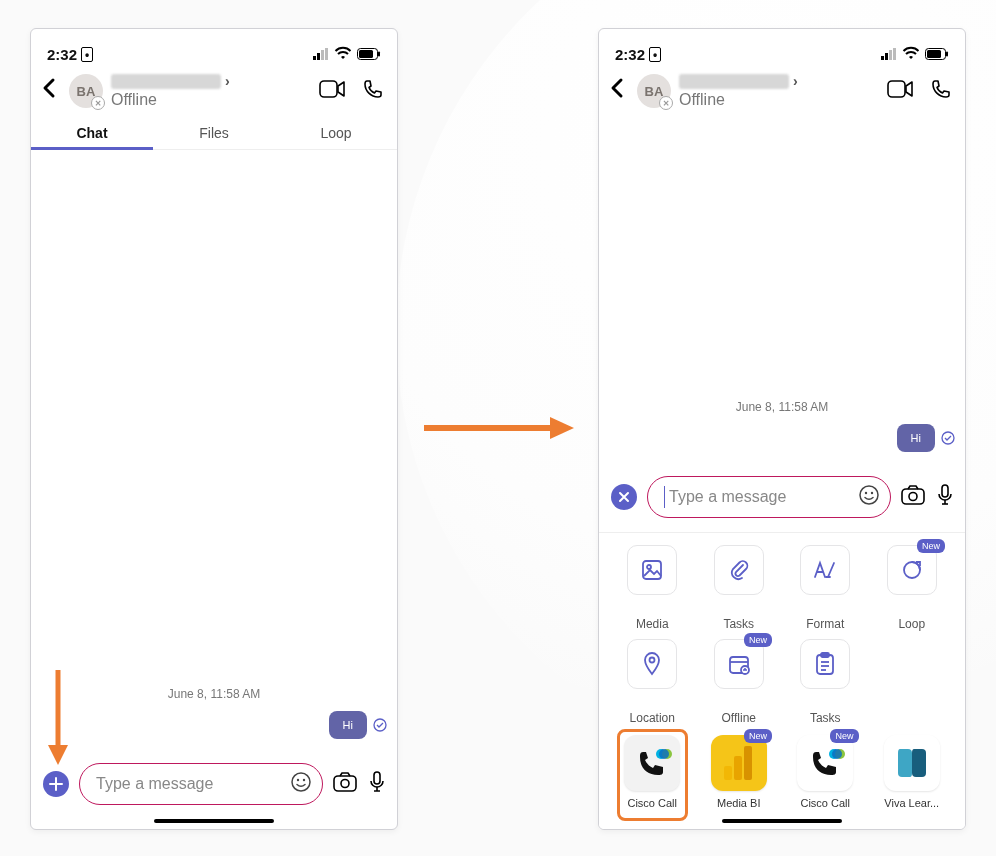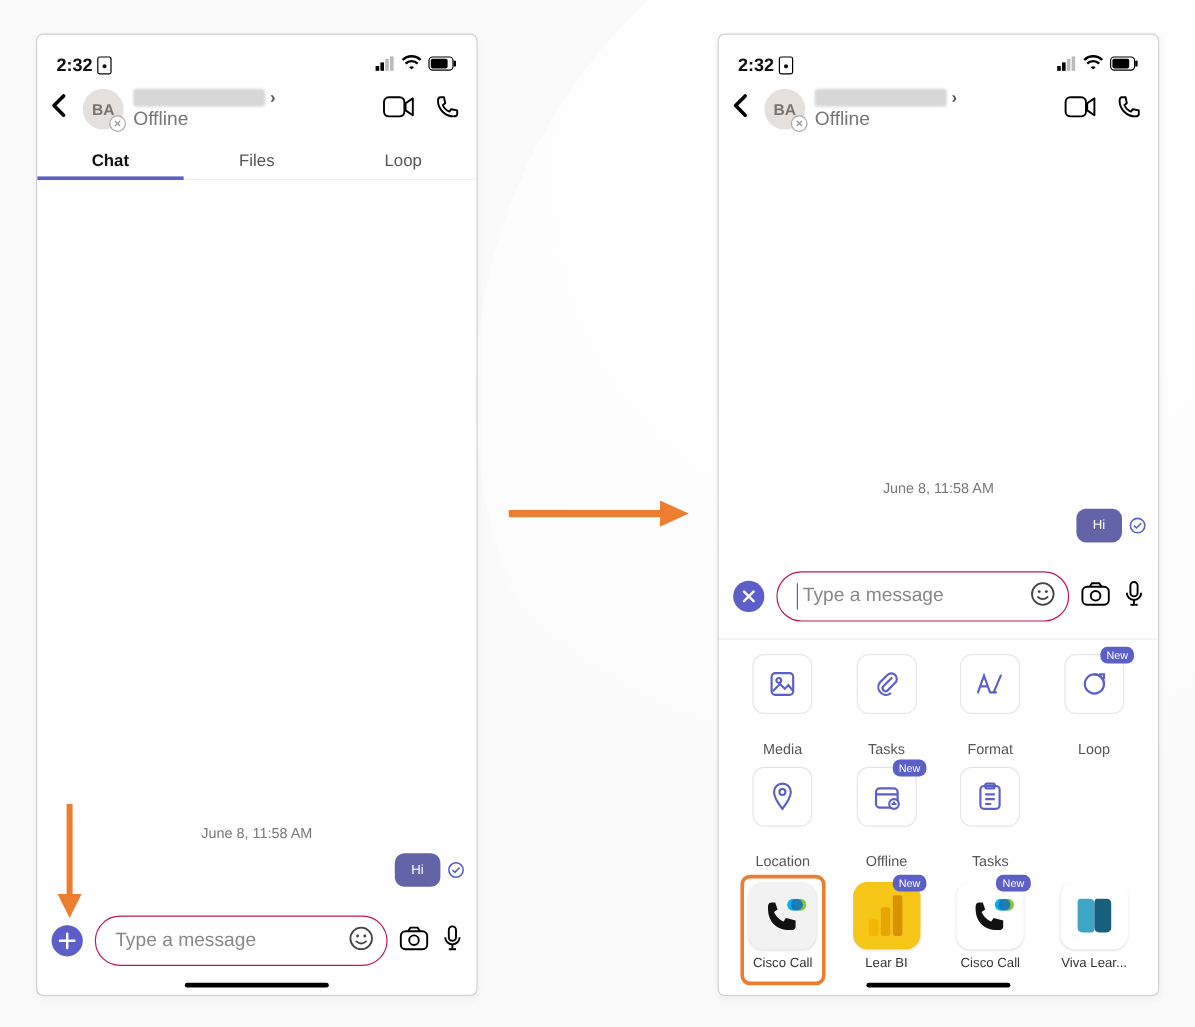--- a/index.html
+++ b/index.html
@@ -517,21 +517,21 @@
         </div>
         <div class="app-cell">
           <div class="app-icon" style="background: rgb(245, 197, 24);">
             <svg width="34" height="38" viewBox="0 0 34 38">
               <rect x="22" y="2" width="8" height="34" rx="2" fill="#d89200"></rect>
               <rect x="12" y="12" width="8" height="24" rx="2" fill="#e8a400"></rect>
               <rect x="2" y="22" width="8" height="14" rx="2" fill="#f2b705"></rect>
             </svg>
           </div>
           <span class="new-badge">New</span>
-          <span>Lear BI</span>
+          <span>Media BI</span>
         </div>
         <div class="app-cell">
           <div class="app-icon" style="background: rgb(255, 255, 255);">
             <svg width="40" height="40" viewBox="0 0 40 40">
               <path d="M11 9 C8 9 8 12 8 14 C8 25 15 32 26 32 C28 32 31 32 31 29 L31 24 L23 22 L21 25 C17 23 15 21 13 17 L16 15 L14 9 Z" fill="#111"></path>
               <g transform="translate(24,6)">
                 <circle cx="5" cy="5" r="5" fill="#00b2e3"></circle>
                 <circle cx="11" cy="5" r="5" fill="#8bc53f"></circle>
                 <circle cx="8" cy="5" r="5" fill="#0d6fbf" fill-opacity="0.85"></circle>
               </g>

